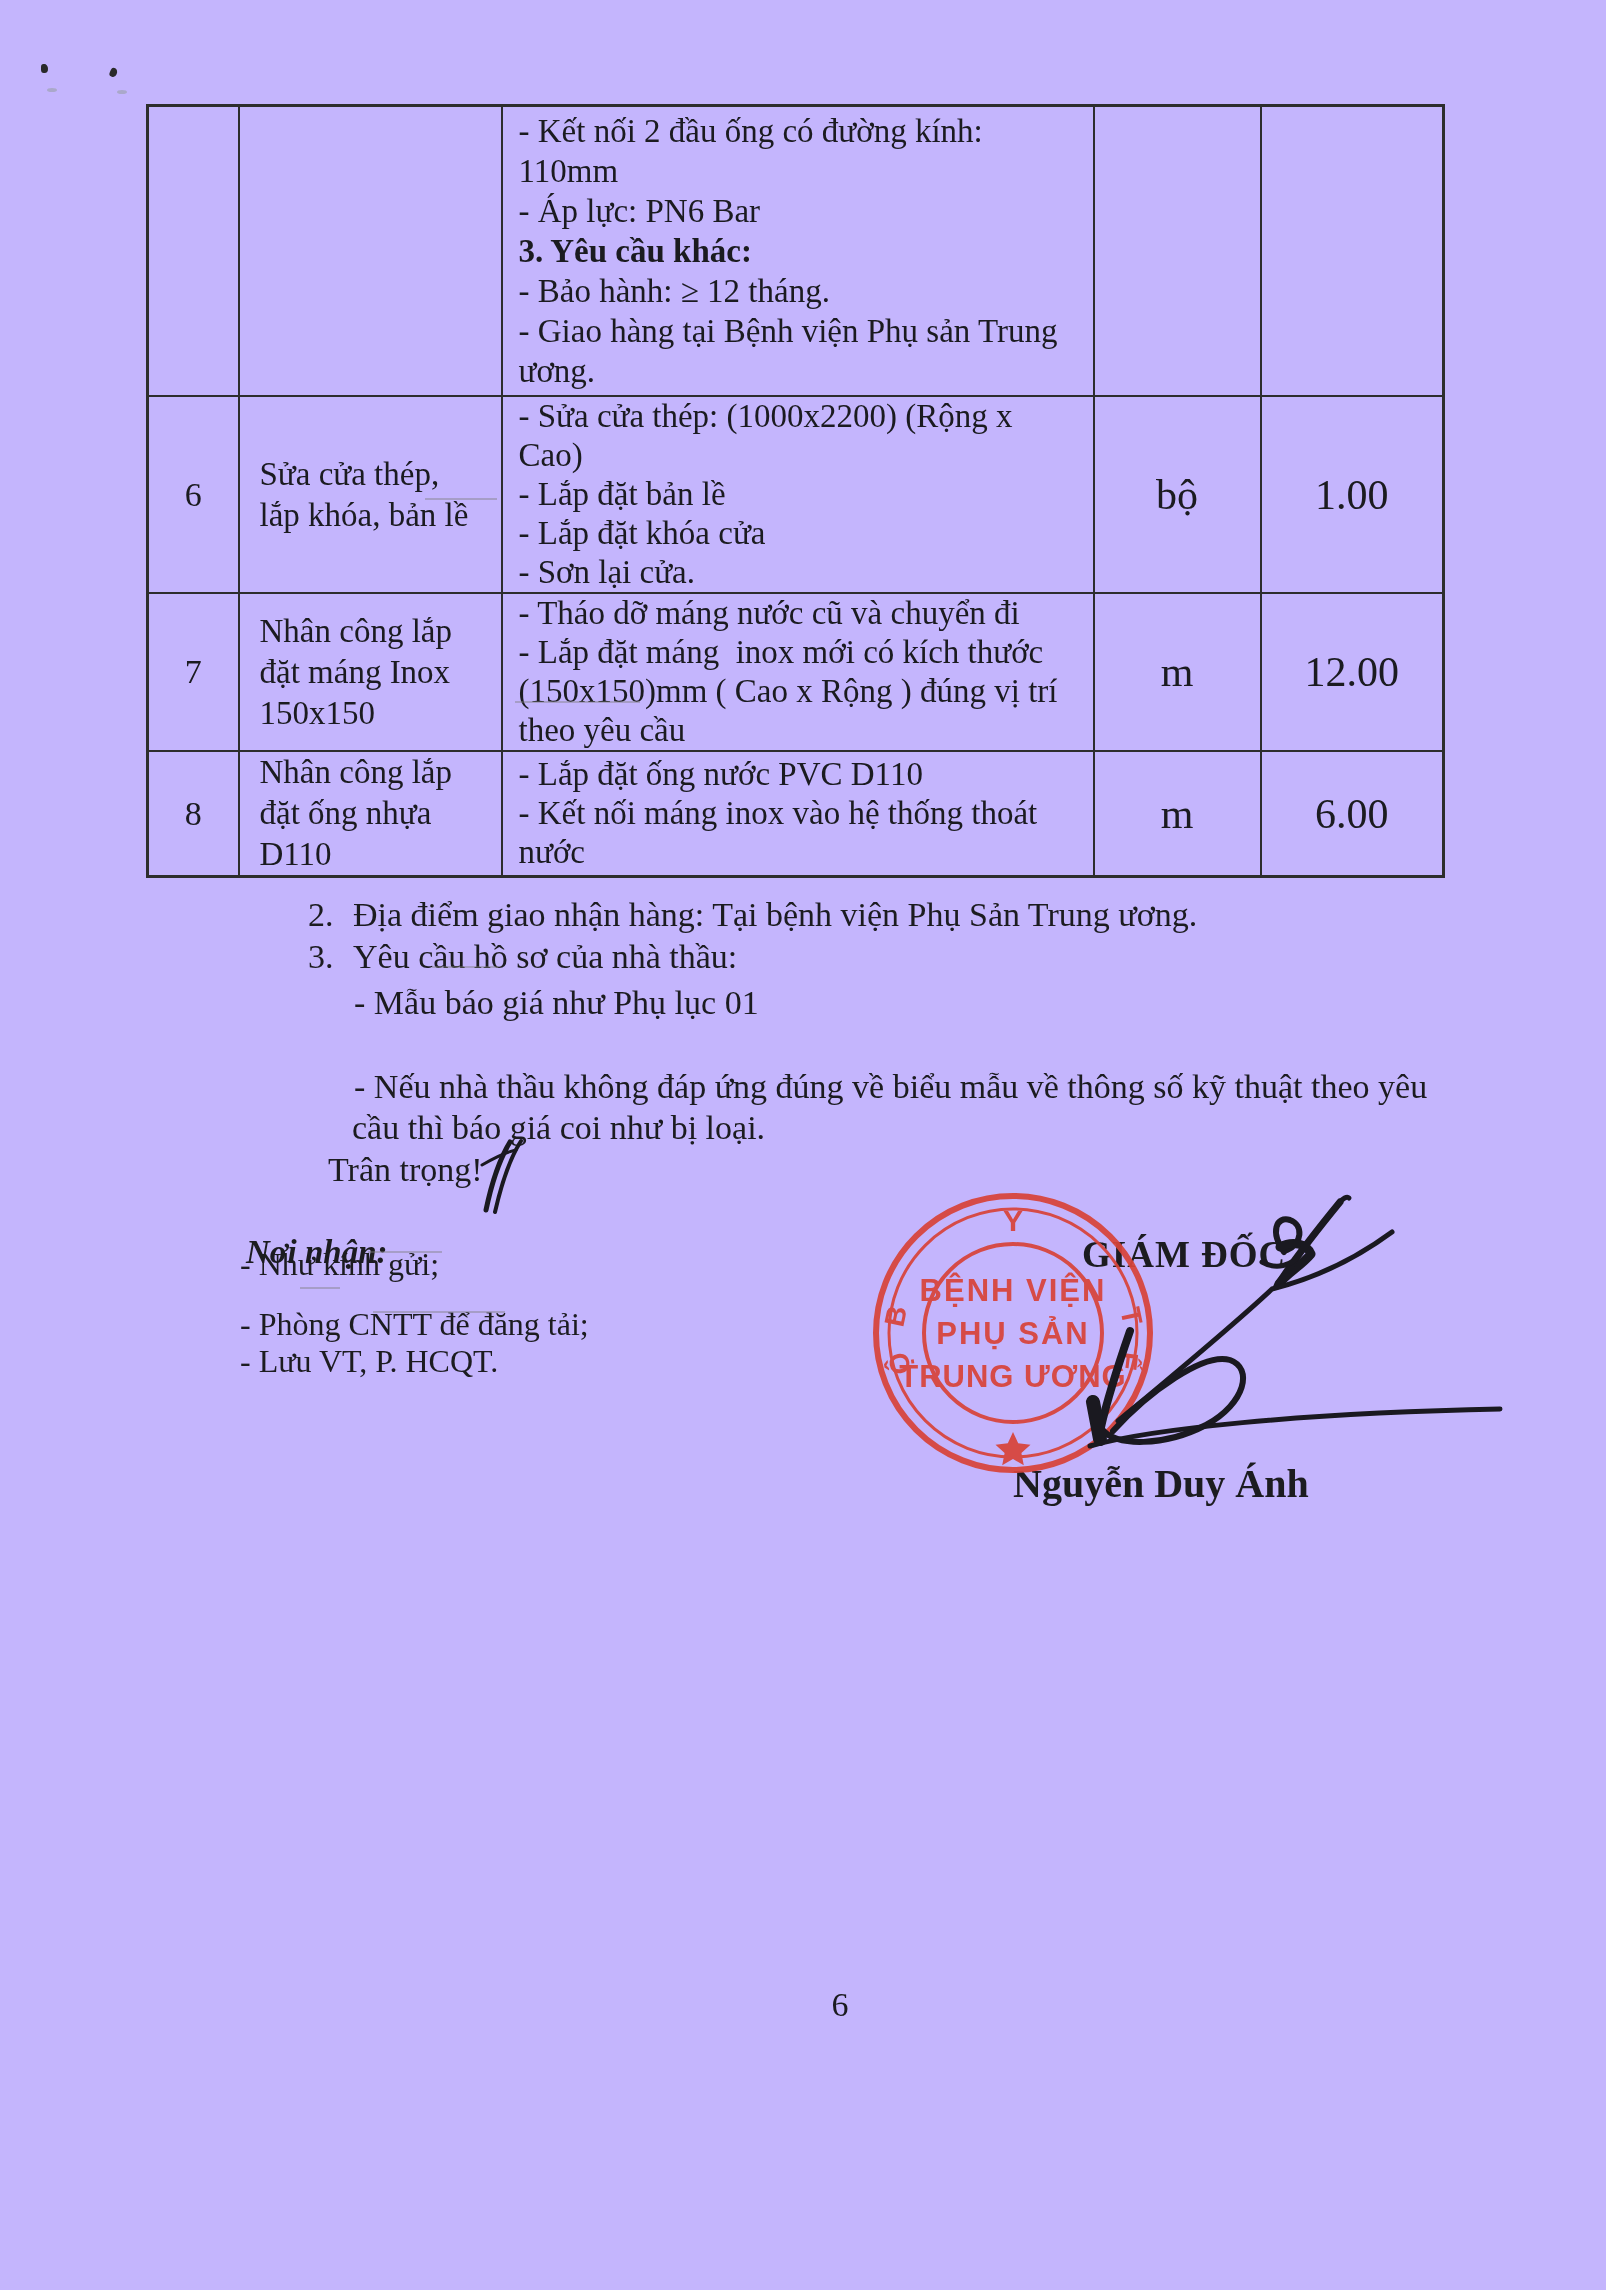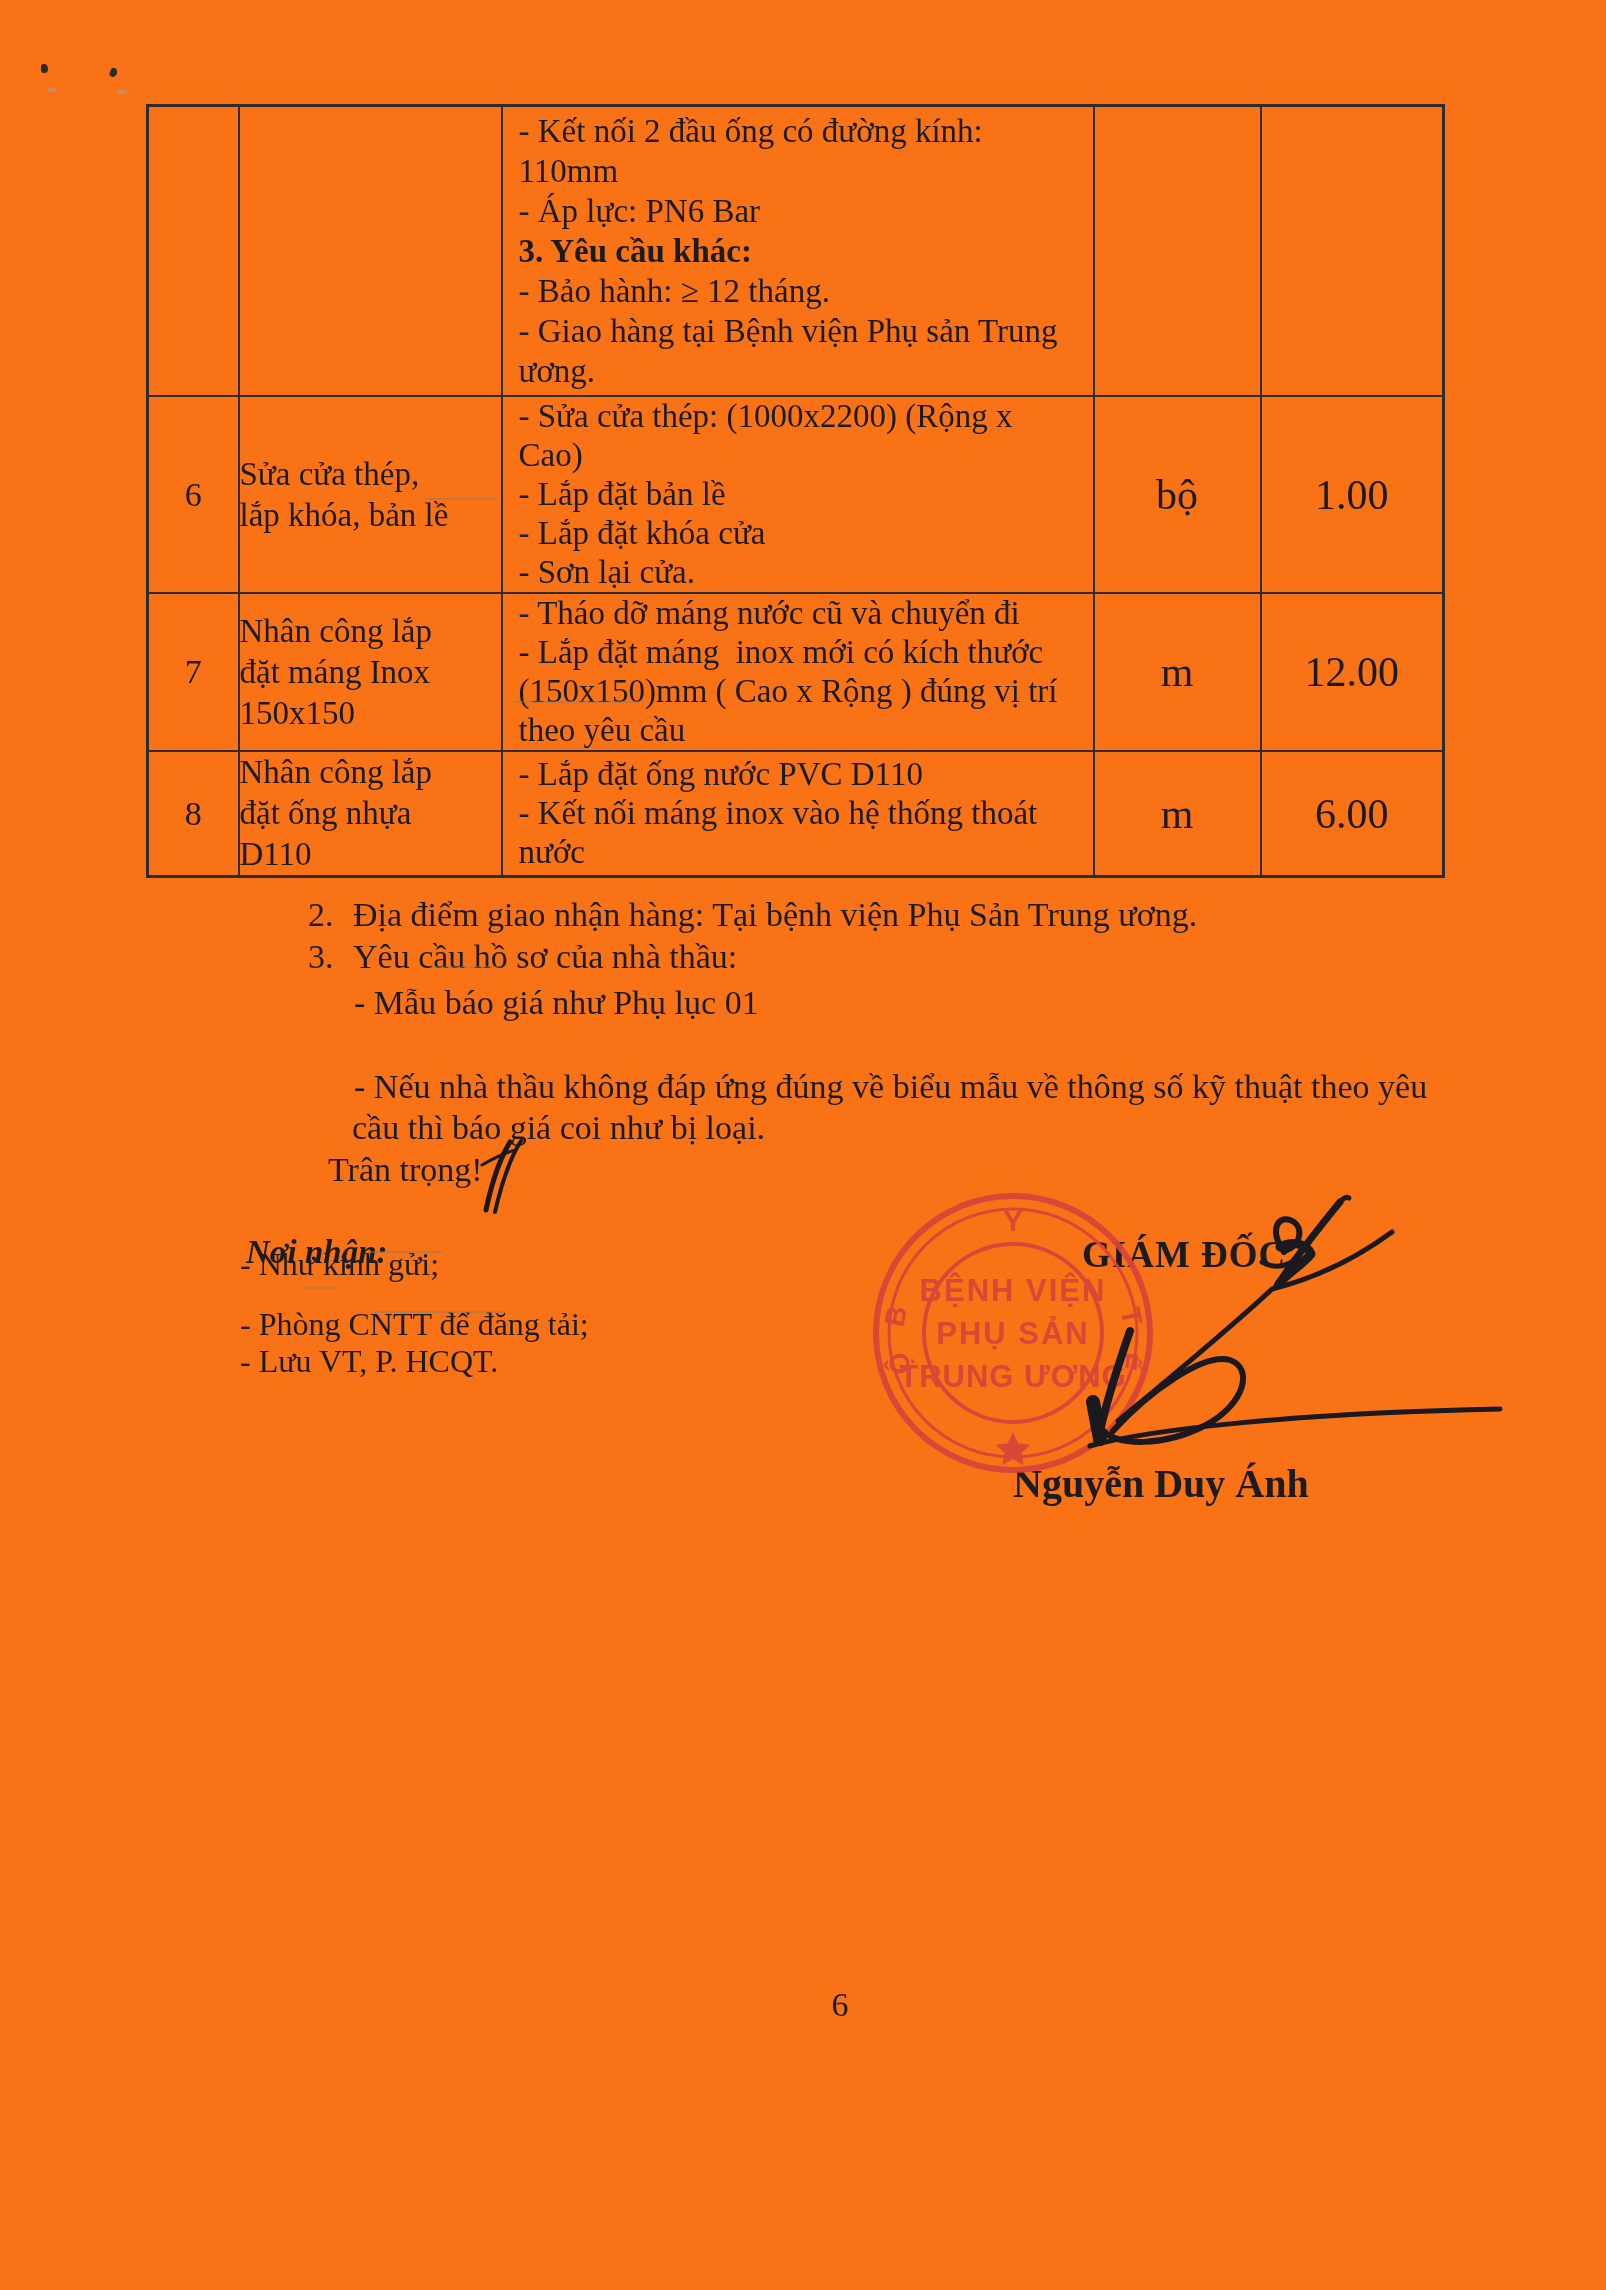--- a/index.html
+++ b/index.html
@@ -1,40 +1,40 @@
 <!DOCTYPE html>
 <html><head>
 <meta charset="utf-8">
 <style>
   html,body{margin:0;padding:0;background:#e8e8e8;}
   .page{
     position:relative;
     width:1606px;height:2290px;
-    background:#f97316;
+    background:#c4b5fd;
     font-family:"Liberation Serif","DejaVu Serif",serif;
     color:#1c1c20;
     overflow:hidden;
   }
   
   .items-table{
     position:absolute;left:146px;top:104px;
     border-collapse:collapse;table-layout:fixed;
     width:1296px;
     font-size:33px;color:#1b1b20;
   }
   .items-table td{
     border:2px solid #2d2d2d;
     vertical-align:middle;
     padding:0;
     overflow:visible;
   }
   .items-table{border:3px solid #2d2d2d;}
   tr.r0{height:281px;} tr.r1{height:194px;} tr.r2{height:153px;} tr.r3{height:119px;}
   td.c-stt{text-align:center;font-size:34px;}
-  td.c-name{padding-left:0;line-height:41px;}
+  td.c-name{padding-left:20px;line-height:41px;}
   td.c-name div{white-space:pre;}
   td.c-desc{padding-left:16px;line-height:39px;}
   tr.r0 td.c-desc{line-height:40px;padding-top:4px;padding-bottom:4px;}
   td.c-desc div{white-space:pre;}
   td.c-desc div.b{font-weight:bold;}
   td.c-unit,td.c-qty{text-align:center;font-size:42px;}
   
   .tline{position:absolute;font-size:34px;line-height:42px;white-space:pre;}
   .num{display:inline-block;width:45px;}
   

